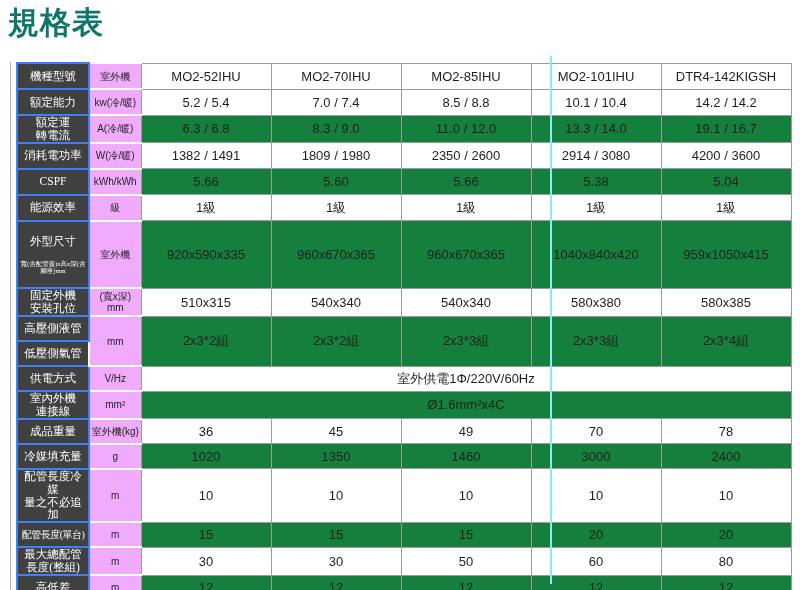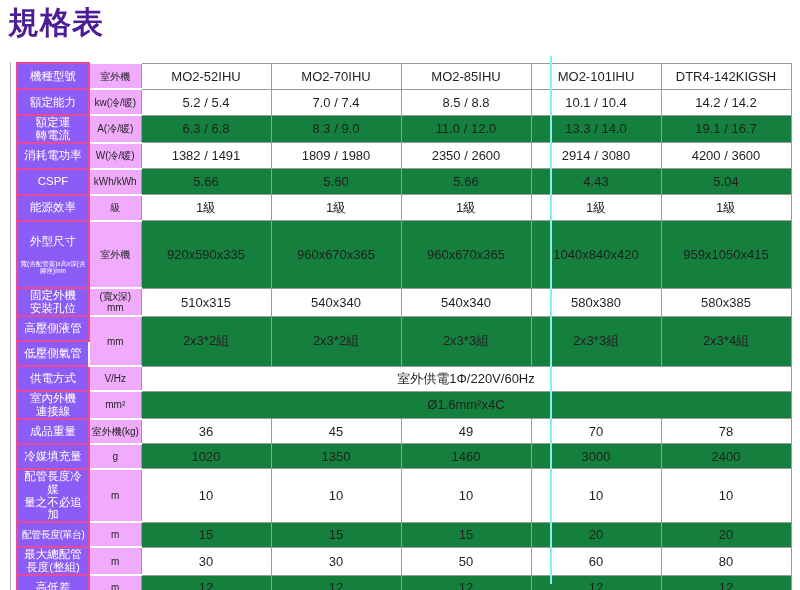--- a/index.html
+++ b/index.html
@@ -2,33 +2,33 @@
 <html><head>
 <meta charset="utf-8">
 <style>
   html,body { margin:0; padding:0; }
   body {
     width:800px; height:590px; position:relative; background:#ffffff;
     font-family:"Liberation Sans", sans-serif; overflow:hidden;
   }
   .page-title {
     position:absolute; left:8px; top:2px;
-    font-size:31px; font-weight:bold; color:#4c1d95; letter-spacing:1px;
+    font-size:31px; font-weight:bold; color:#0f766e; letter-spacing:1px;
   }
   .table-wrap {
     position:absolute; left:10px; top:62px;
     border-left:1px solid #b3b3b3; padding-left:5px;
   }
   table.spec { border-collapse:collapse; table-layout:fixed; width:774px; }
   table.spec td { padding:0 1px; text-align:center; vertical-align:middle; }
   tr.r { height:26px; }
   tr.half { height:25px; }
   td.lbl {
-    background:#8b5cf6; color:#ffffff; font-size:11.5px; line-height:1.12;
-    border:2px solid #ec4899; white-space:pre-line;
+    background:#404040; color:#ffffff; font-size:11.5px; line-height:1.12;
+    border:2px solid #3b82f6; white-space:pre-line;font-family:Liberation Serif, serif;
   }
   td.lbl.narrow { font-size:10px; letter-spacing:-0.5px;margin-top:17px; }
   td.unit {
     background:#f0abfc; color:#1f1f1f; font-size:10px; line-height:1.1;
     border:2px solid #ffffff; border-right:1px solid #9b9b9b; white-space:pre-line;
   }
   td.d {
     background:#ffffff; color:#1f1f1f; font-size:13px;
     border:1px solid #9b9b9b;
   }
@@ -101,21 +101,21 @@
     <td class="d">2914 / 3080</td>
     <td class="d">4200 / 3600</td>
   </tr>
 
   <tr class="r alt">
     <td class="lbl">CSPF</td>
     <td class="unit">kWh/kWh</td>
     <td class="d">5.66</td>
     <td class="d">5.60</td>
     <td class="d">5.66</td>
-    <td class="d">4.43</td>
+    <td class="d">5.38</td>
     <td class="d">5.04</td>
   </tr>
 
   <tr class="r">
     <td class="lbl">能源效率</td>
     <td class="unit">級</td>
     <td class="d">1級</td>
     <td class="d">1級</td>
     <td class="d">1級</td>
     <td class="d">1級</td>

